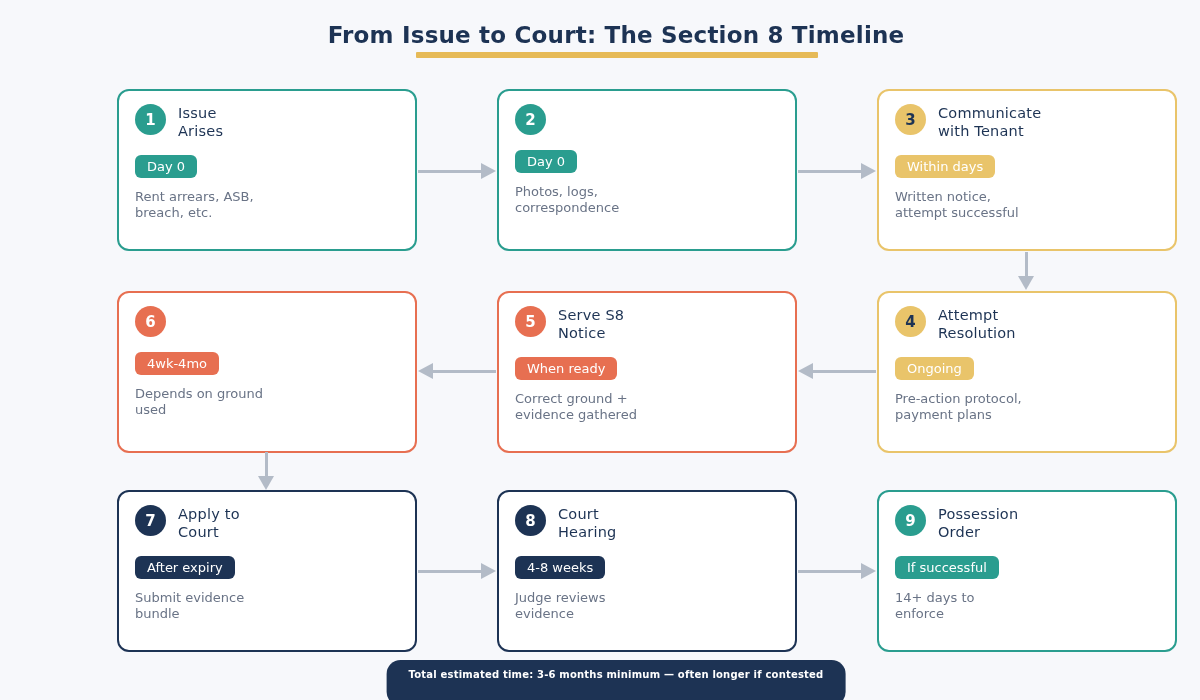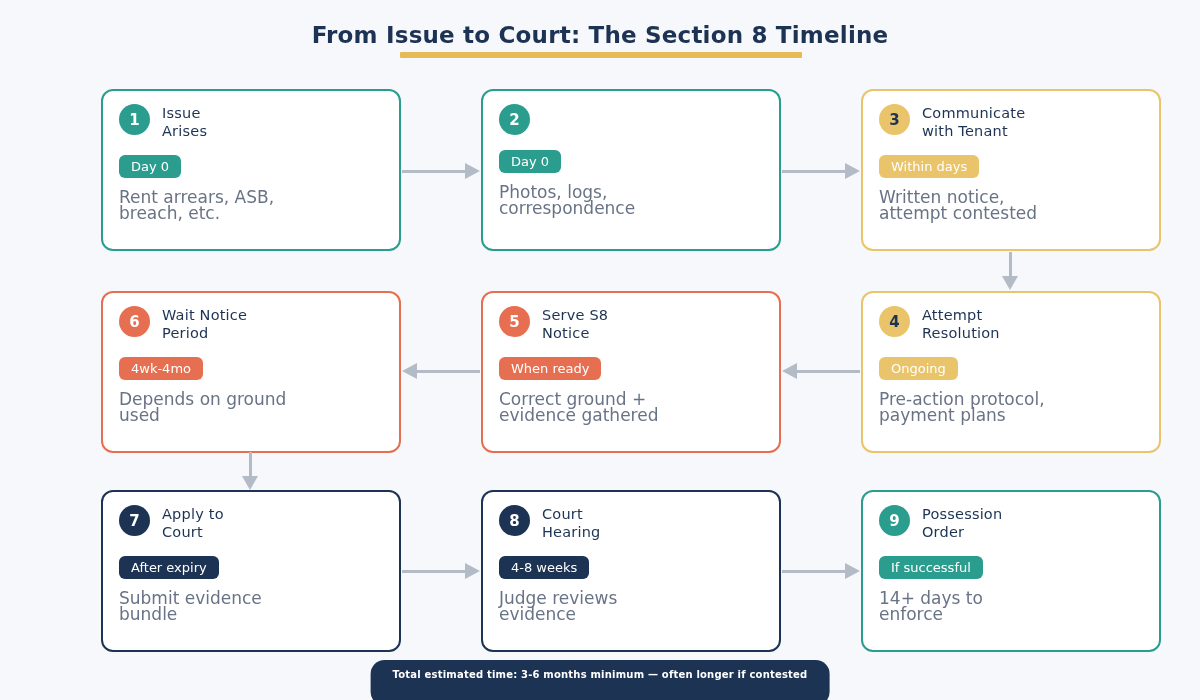--- a/index.html
+++ b/index.html
@@ -3,21 +3,21 @@
 <meta charset="utf-8">
 <style>
   * { margin: 0; padding: 0; box-sizing: border-box; }
   html, body { width: 1200px; height: 700px; }
   body {
     font-family: "DejaVu Sans", "Liberation Sans", sans-serif;
     background: var(--background, #f7f8fb);
     position: relative;
     overflow: hidden;
   }
-  .stage { position: absolute; inset: 0; }
+  .stage { position: absolute; inset: 0; margin-left: 16px; }
 
   .page-title {
     position: absolute;
     top: 22px; left: 0; width: 1200px;
     text-align: center;
     font-size: 23px;
     font-weight: bold;
     color: var(--navy, #1d3354);
     letter-spacing: 0.2px;
   }
@@ -63,21 +63,21 @@
     margin-top: 15px;
     background: var(--accent);
     color: #ffffff;
     font-size: 13px;
     line-height: 17px;
     padding: 3px 12px;
     border-radius: 6px;
   }
   .desc {
     margin-top: 11px;
-    font-size: 17px;
+    font-size: 13px;
     line-height: 16px;
     color: var(--desc-gray, #697386);
     white-space: pre-line;
   }
 
   .arrow { position: absolute; }
   .arrow .line { position: absolute; background: var(--arrow-gray, #b3bbc7); }
   .arrow.h { width: 78px; height: 16px; }
   .arrow.h .line { top: 7px; height: 3px; }
   .arrow.h.right .line { left: 0; right: 13px; }
@@ -153,28 +153,26 @@
   </div>
 
   <div class="card r1 c3" style="--accent: #e9c46a; --num-color: #1d3354;">
     <div class="card-head">
       <div class="num-circle">3</div>
       <div class="card-title">Communicate
 with Tenant</div>
     </div>
     <div class="badge">Within days</div>
     <div class="desc">Written notice,
-attempt contested</div>
+attempt successful</div>
   </div>
 
   <div class="card r2 c1" style="--accent: #e76f51; --num-color: #ffffff;">
     <div class="card-head">
       <div class="num-circle">6</div>
-      <div class="card-title">Wait Notice
-Period</div>
     </div>
     <div class="badge">4wk-4mo</div>
     <div class="desc">Depends on ground
 used</div>
   </div>
 
   <div class="card r2 c2" style="--accent: #e76f51; --num-color: #ffffff;">
     <div class="card-head">
       <div class="num-circle">5</div>
       <div class="card-title">Serve S8

